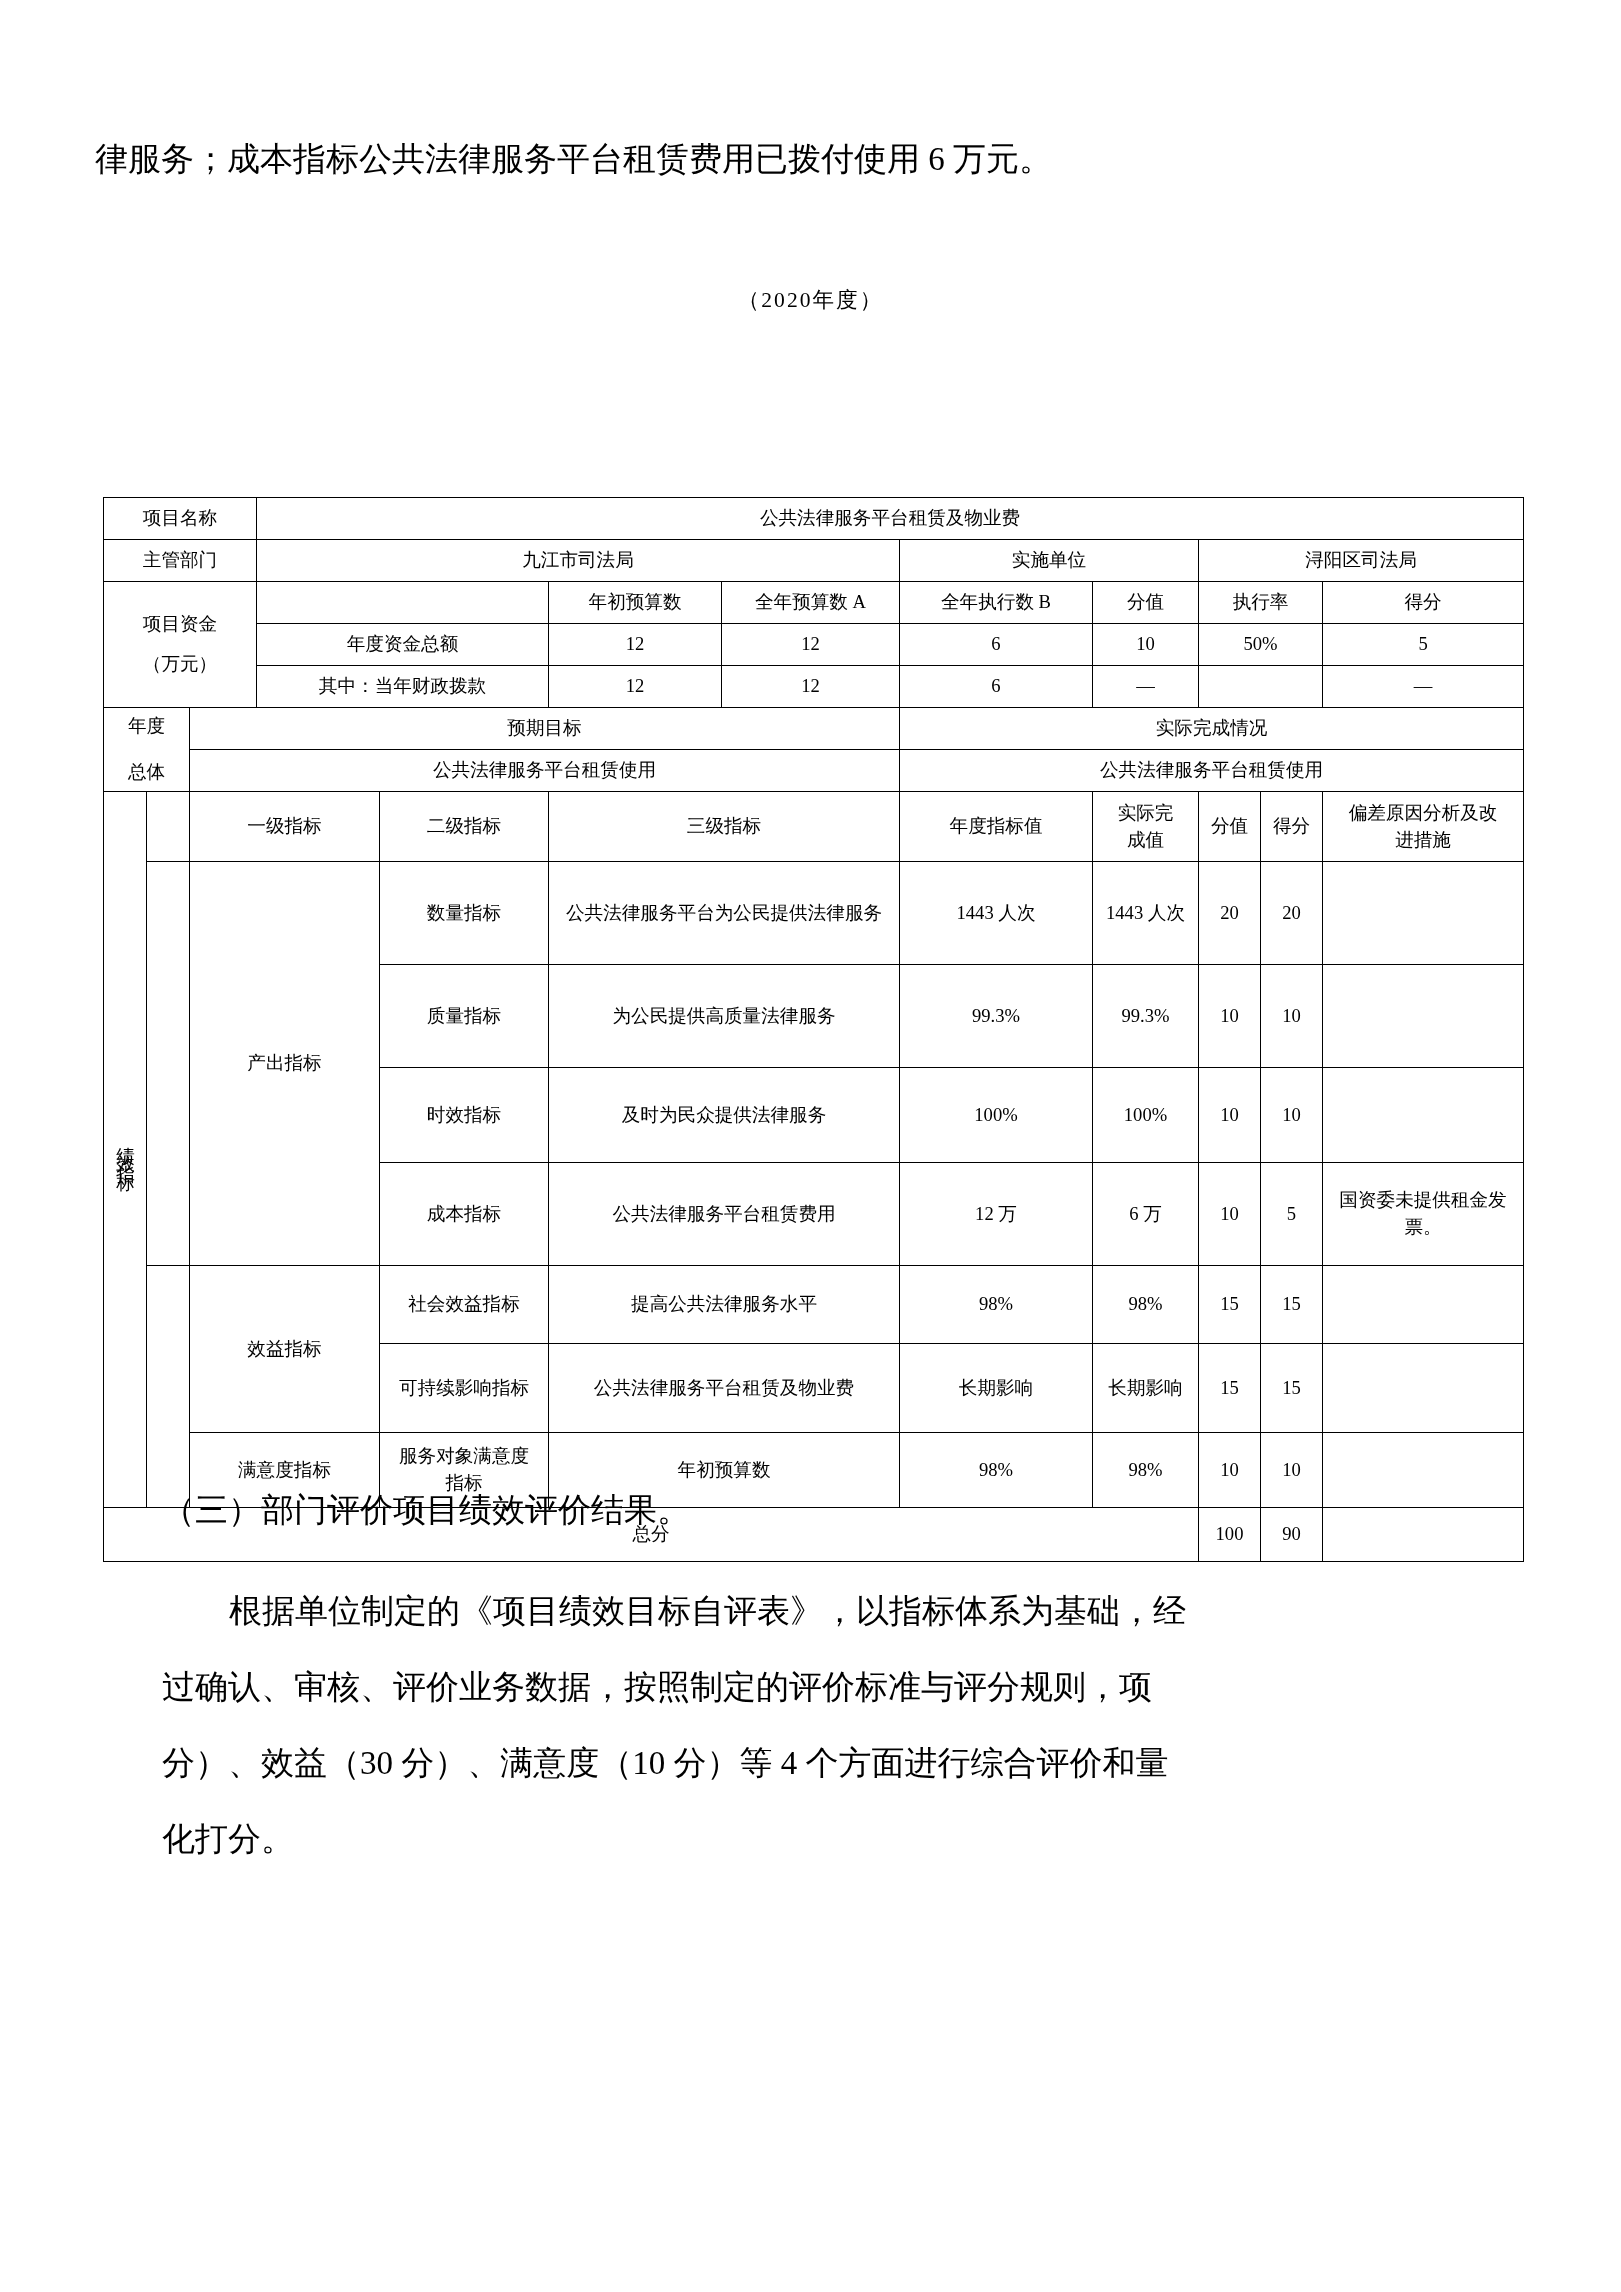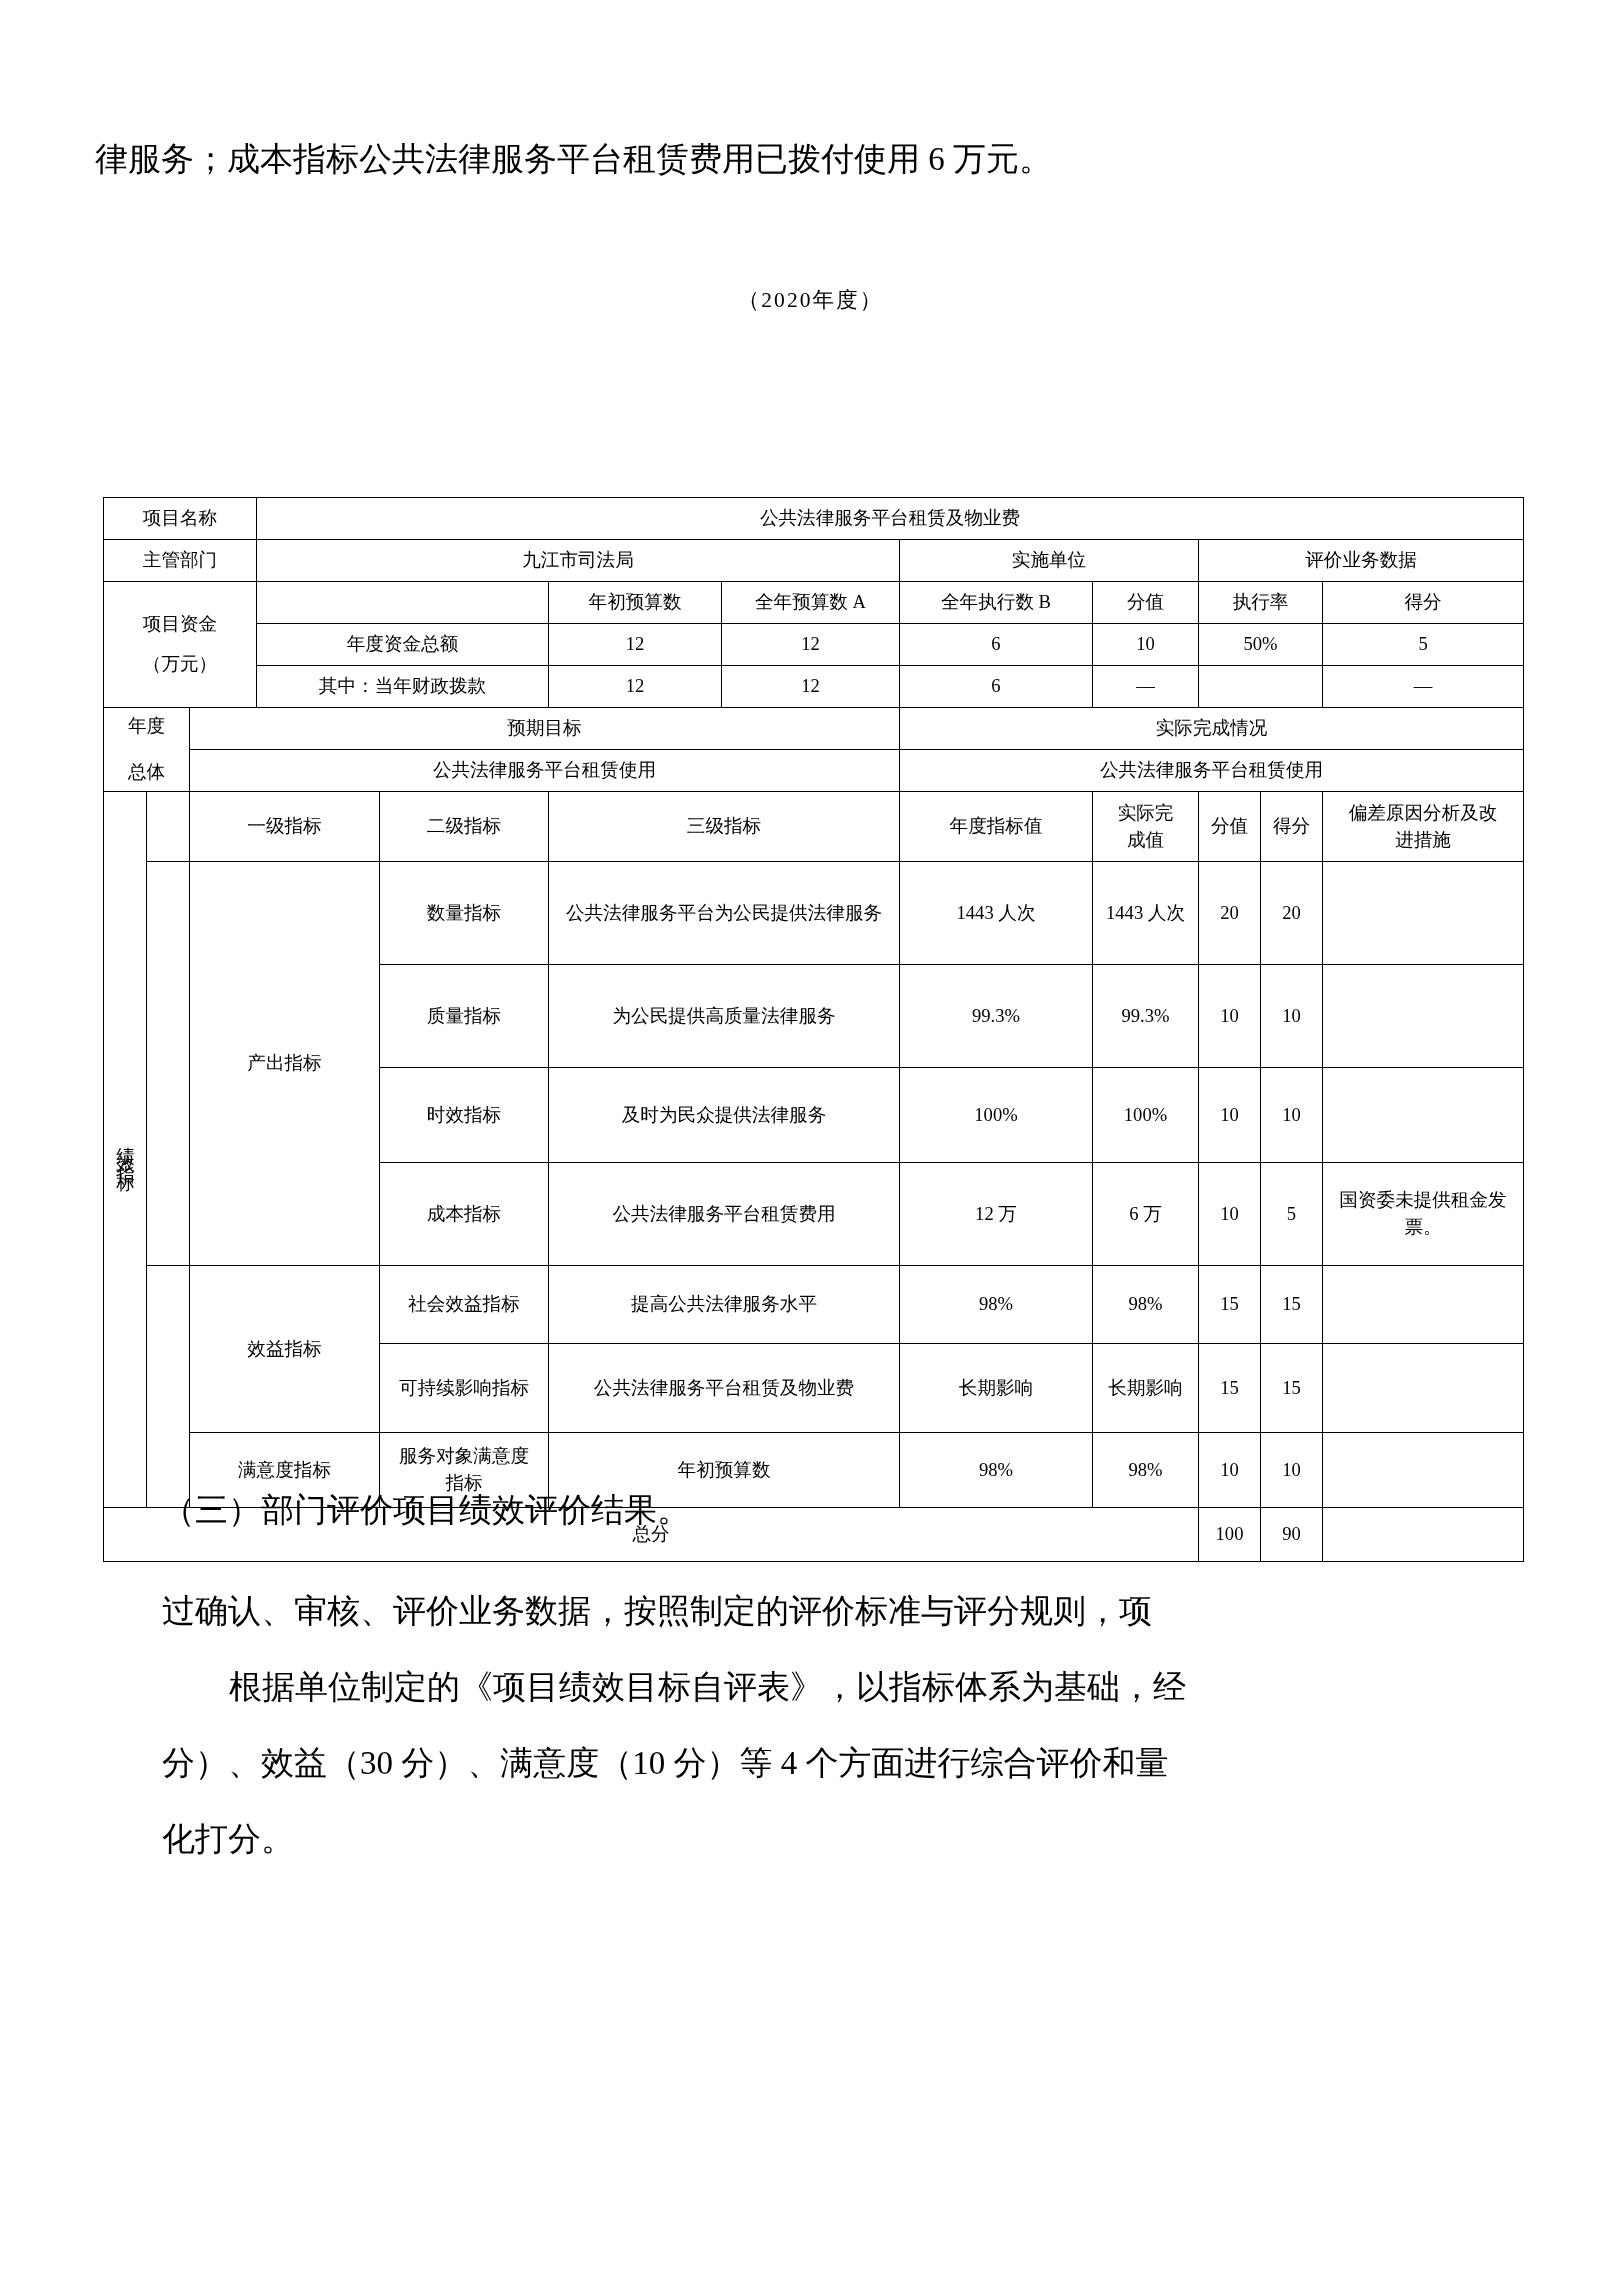--- a/index.html
+++ b/index.html
@@ -141,21 +141,21 @@
       <tbody>
           <tr class="h-row">
         <td colspan="3">项目名称</td>
         <td colspan="9">公共法律服务平台租赁及物业费</td>
       </tr>
 
       <tr class="h-row">
         <td colspan="3">主管部门</td>
         <td colspan="4">九江市司法局</td>
         <td colspan="2">实施单位</td>
-        <td colspan="3">评价业务数据</td>
+        <td colspan="3">浔阳区司法局</td>
       </tr>
 
       <tr class="rowa">
         <td colspan="3" rowspan="3">
           <div>项目资金</div>
           <div style="height:13.7px"></div>
           <div>（万元）</div>
         </td>
         <td colspan="2"></td>
         <td>年初预算数</td>
@@ -294,20 +294,20 @@
         <td>90</td>
         <td></td>
       </tr>
     </tbody>
       </table>
   </div>
 
   <div class="sec-head">（三）部门评价项目绩效评价结果。</div>
 
   <div class="closing">
+    <span class="ln"><span class="ind"></span><span>根据单位制定的《项目绩效目标自评表》，以指标体系为基础，经</span></span>
     <span class="ln">过确认、审核、评价业务数据，按照制定的评价标准与评分规则，项</span>
-    <span class="ln"><span class="ind"></span><span>根据单位制定的《项目绩效目标自评表》，以指标体系为基础，经</span></span>
     <span class="ln">分）、效益（30 分）、满意度（10 分）等 4 个方面进行综合评价和量</span>
     <span class="ln">化打分。</span>
   </div>
 
 </div>
 
 
 </body></html>

